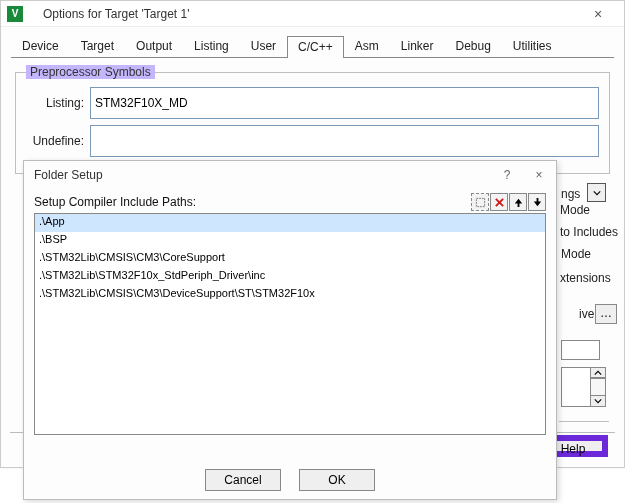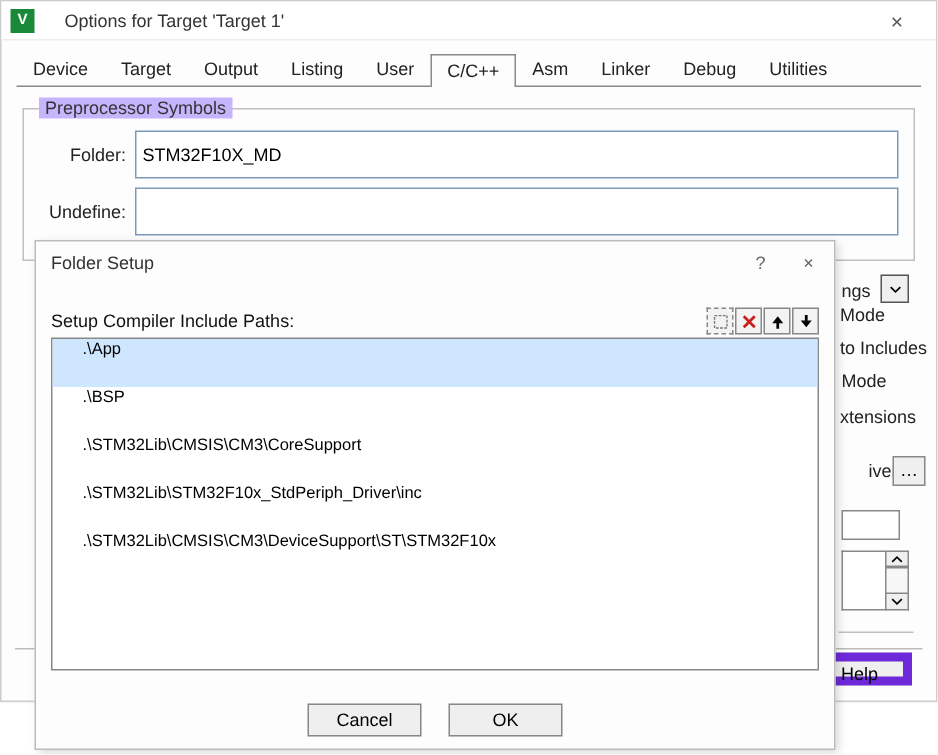--- a/index.html
+++ b/index.html
@@ -39,29 +39,29 @@
   .spin svg{width:8px;height:8px;}
 
   .help-btn { position:absolute; right:16px; bottom:10px; width:70px; height:22px; border:6px solid #6d28d9; background:#efefef; }
 
   
   .folder-win { position:absolute; left:23px; top:160px; width:534px; height:340px; background:#fdfdfd; border:1px solid #bbb; box-shadow:2px 2px 6px rgba(0,0,0,.15); }
   .folder-titlebar { height:28px; display:flex; align-items:center; padding:0 10px; color:#333; }
   .folder-titlebar .right { margin-left:auto; display:flex; gap:18px; color:#666; }
   .folder-titlebar .right span { display:inline-block; min-width:14px; text-align:center; }
 
-  .paths-label { margin: 16px 10px 2px 10px; color:#111; display:flex; align-items:center; }
+  .paths-label { margin: 4px 10px 2px 10px; color:#111; display:flex; align-items:center; }
   .toolbar { margin-left:auto; display:flex; gap:1px; }
   .tbtn { width:18px; height:18px; border:1px solid #888; background:#f3f3f3; display:flex; align-items:center; justify-content:center; }
   .tbtn svg { width:11px; height:11px; }
   .tbtn.del svg path { stroke:#cc1b1b; }
   .tbtn.new { border-style:dashed; }
 
   .paths-list { margin: 2px 10px 0 10px; height:222px; border:1px solid #888; background:#fff; overflow:hidden; }
-  .paths-list .item { padding:0 20px; height:32px; line-height:15px; color:#000; font-size:11px; white-space:nowrap; }
+  .paths-list .item { padding:0 4px; height:18px; line-height:15px; color:#000; font-size:11px; white-space:nowrap; }
   .paths-list .item.sel { background:#cfe6ff; }
 
   .dlg-buttons { position:absolute; bottom:8px; left:0; right:0; display:flex; justify-content:center; gap:18px; }
   .btn { width:76px; height:22px; border:1px solid #888; background:#efefef; }
 </style>
 </head>
 <body>
 
 <div class="main-win">
   <div class="main-titlebar">
@@ -80,21 +80,21 @@
     <div class="tab">Asm</div>
     <div class="tab">Linker</div>
     <div class="tab">Debug</div>
     <div class="tab">Utilities</div>
   </div>
   <div class="tabstrip-line"></div>
 
   <div class="groupbox">
     <span class="legend">Preprocessor Symbols</span>
     <div class="row">
-      <label>Folder:</label>
+      <label>Listing:</label>
       <input class="tbox" value="STM32F10X_MD" style="">
     </div>
     <div class="row">
       <label>Undefine:</label>
       <input class="tbox" value="" style="">
     </div>
   </div>
 
   <span class="frag" style="left:560px; top:186px;">ngs</span>
   <div class="dd" style="left:586px; top:182px;">

